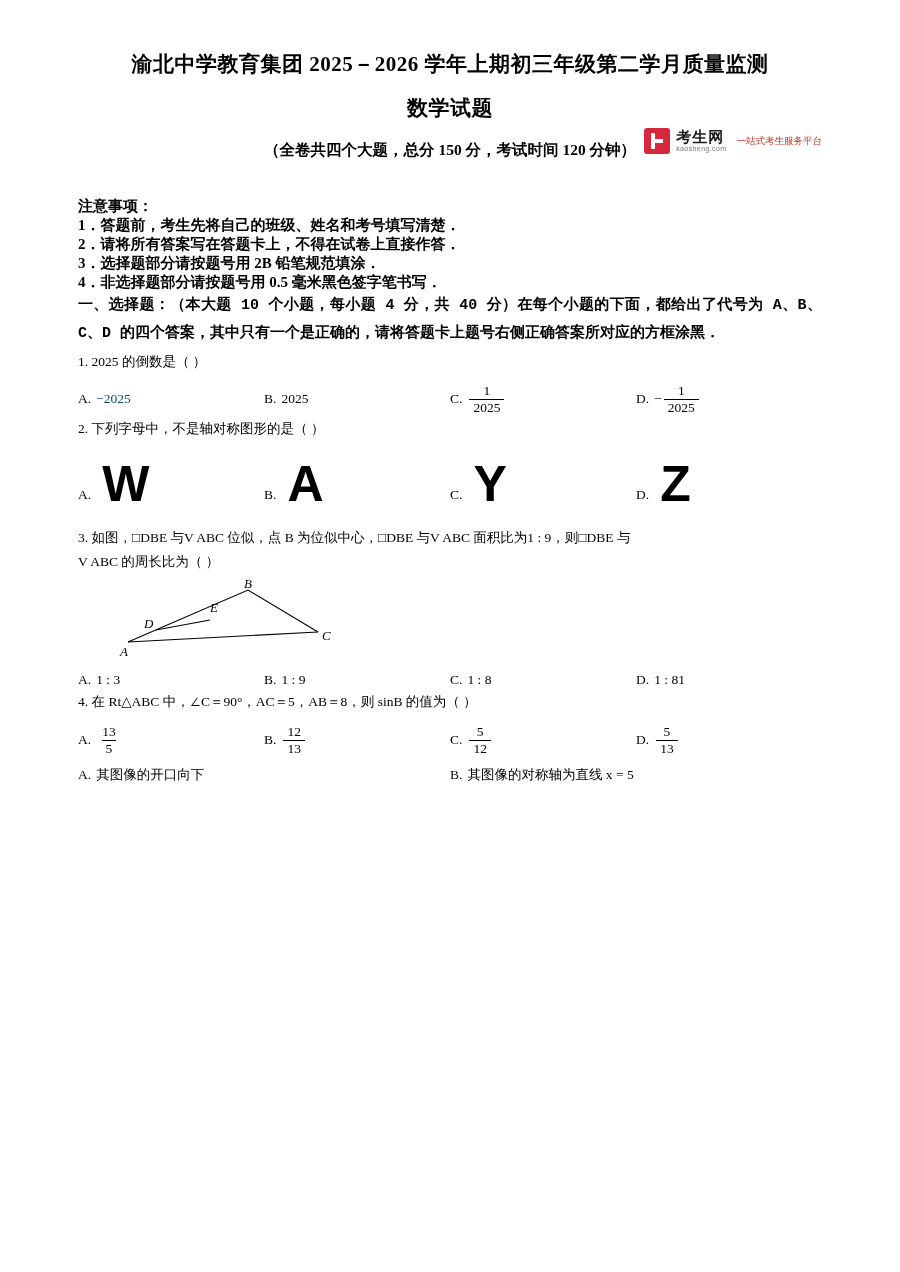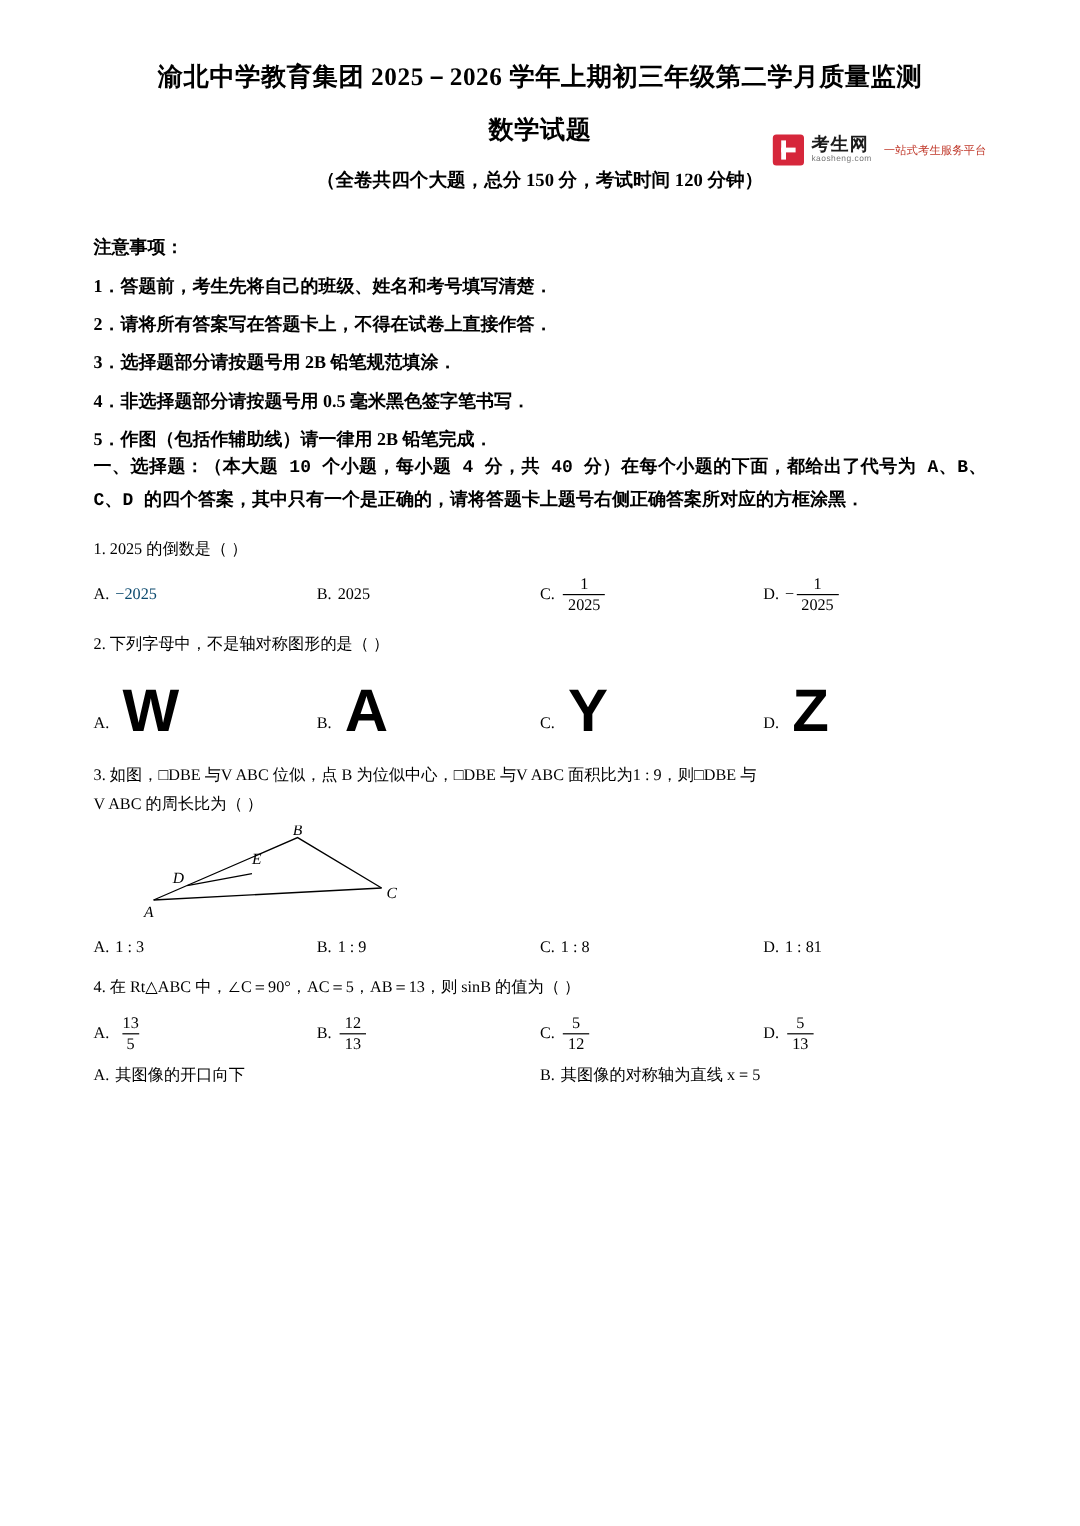--- a/index.html
+++ b/index.html
@@ -19,21 +19,21 @@
     position: relative;
     width: 900px;
     height: 1272px;
     box-sizing: border-box;
     padding: 0 78px;
   }
 
   
   .logo {
     position: absolute;
-    top: 62px;
+    top: 78px;
     right: 78px;
     display: flex;
     align-items: center;
     gap: 6px;
   }
   .logo-mark {
     width: 26px;
     height: 26px;
     background: #d6273b;
     border-radius: 3px;
@@ -92,36 +92,35 @@
   }
 
   .notice-head {
     font-weight: bold;
     font-size: 15px;
     margin-top: 36px;
   }
   .notice-item {
     font-weight: bold;
     font-size: 15px;
-    margin-top: 13px;
   }
 
   .section-head {
     font-weight: bold;
     font-size: 15px;
     margin-top: 0;
     line-height: 1.85;
     text-align: justify;
     font-family: Liberation Mono, monospace;
   }
 
   
   .q {
     font-size: 13.5px;
-    margin-top: 15px;
+    margin-top: 3px;
     line-height: 1.7;
   }
 
   .opts {
     display: flex;
     font-size: 13.5px;
     margin-top: 10px;
   }
   .opt { width: 25%; display: flex; align-items: center; }
   .opt-letter { margin-right: 5px; }
@@ -175,21 +174,20 @@
 
   <div class="title1">渝北中学教育集团 2025－2026 学年上期初三年级第二学月质量监测</div>
   <div class="title2">数学试题</div>
   <div class="subtitle">（全卷共四个大题，总分 150 分，考试时间 120 分钟）</div>
 
   <div class="notice-head">注意事项：</div>
   <div class="notice-item">1．答题前，考生先将自己的班级、姓名和考号填写清楚．</div>
   <div class="notice-item">2．请将所有答案写在答题卡上，不得在试卷上直接作答．</div>
   <div class="notice-item">3．选择题部分请按题号用 2B 铅笔规范填涂．</div>
   <div class="notice-item">4．非选择题部分请按题号用 0.5 毫米黑色签字笔书写．</div>
-  <div class="notice-item">5．作图（包括作辅助线）请一律用 2B 铅笔完成．</div>
 
   <div class="section-head">一、选择题：（本大题 10 个小题，每小题 4 分，共 40 分）在每个小题的下面，都给出了代号为 A、B、C、D 的四个答案，其中只有一个是正确的，请将答题卡上题号右侧正确答案所对应的方框涂黑．</div>
 
   <div class="q">1. 2025 的倒数是（        ）</div>
   <div class="opts">
     <div class="opt">
       <span class="opt-letter">A.</span>
       <span class="red">−2025</span>
     </div>
     <div class="opt">
@@ -261,21 +259,21 @@
     <div class="opt">
       <span class="opt-letter">C.</span>
       <span>1 : 8</span>
     </div>
     <div class="opt">
       <span class="opt-letter">D.</span>
       <span>1 : 81</span>
     </div>
   </div>
 
-  <div class="q">4. 在 Rt△ABC 中，∠C＝90°，AC＝5，AB＝13，则 sinB 的值为（        ）</div>
+  <div class="q">4. 在 Rt△ABC 中，∠C＝90°，AC＝5，AB＝8，则 sinB 的值为（        ）</div>
   <div class="opts">
     <div class="opt">
       <span class="opt-letter">A.</span>
       <span class="frac">
         <span class="num">13</span>
         <span class="den">5</span>
       </span>
     </div>
     <div class="opt">
       <span class="opt-letter">B.</span>

